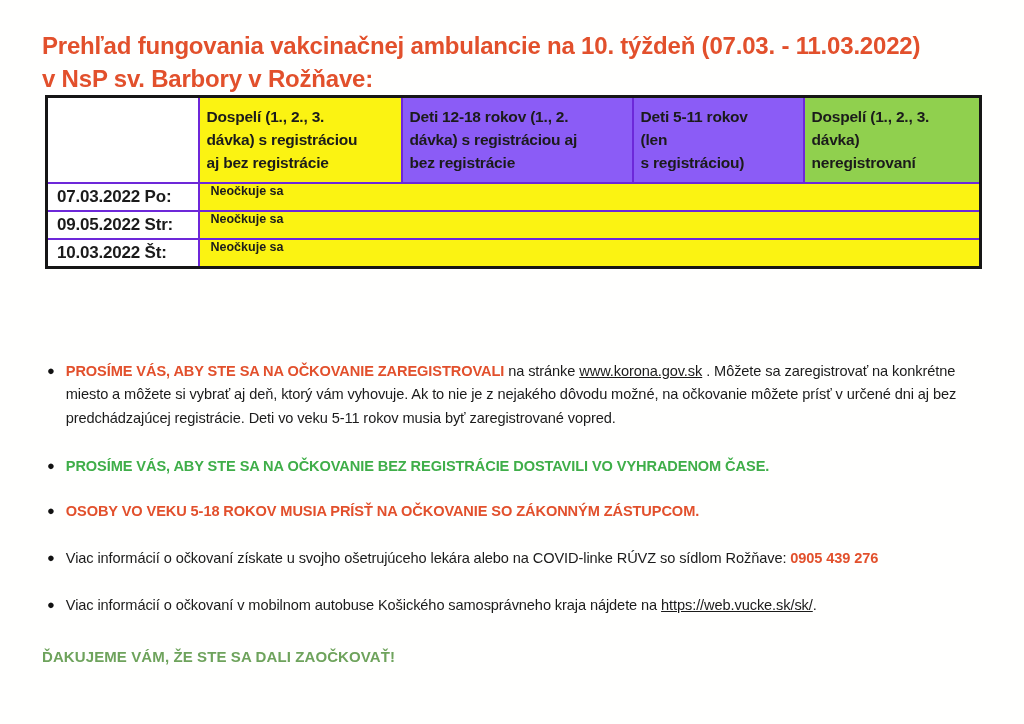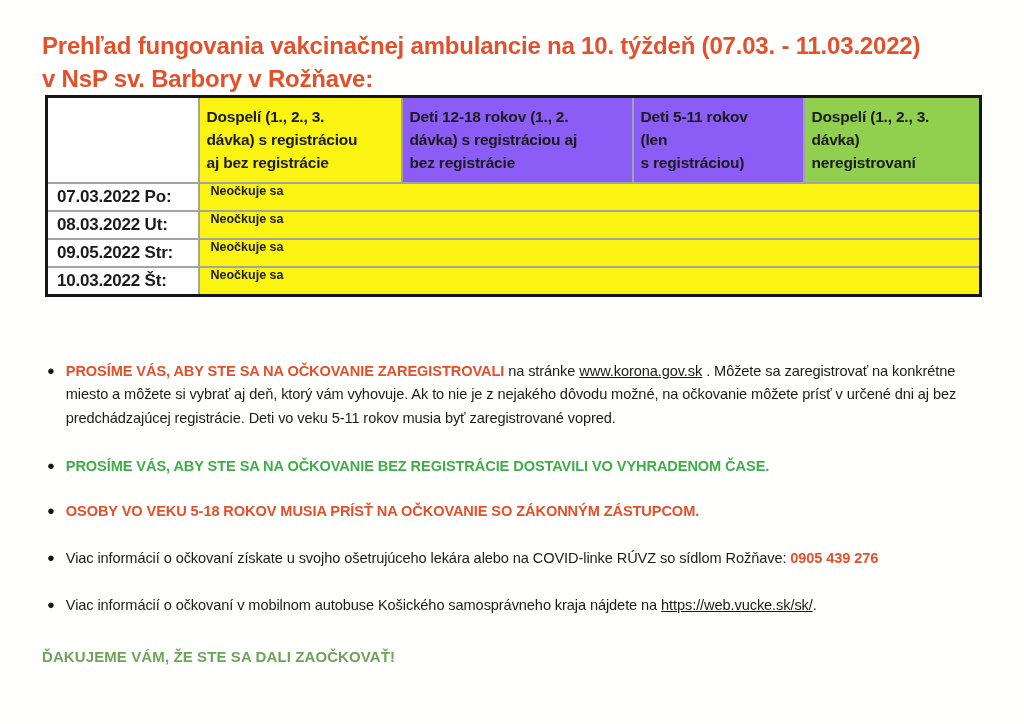--- a/index.html
+++ b/index.html
@@ -21,21 +21,21 @@
     color: #e2502c; white-space: pre-line; letter-spacing: -0.2px;
   }
 
   
   table.sched {
     position: absolute; left: 45px; top: 95px;
     border-collapse: collapse; table-layout: fixed;
     border: 3px solid #161616;
   }
   table.sched th, table.sched td {
-    border: 2px solid #a3a3a3;
+    border: 2px solid #6d28d9;
     overflow: hidden;
   }
   table.sched th {
     height: 86px; vertical-align: middle; text-align: left;
     padding: 2px 6px 2px 7px;
     font-size: 15.5px; font-weight: bold; line-height: 1.5;
     white-space: pre-line; letter-spacing: -0.2px;
   }
   td.date-cell {
     height: 20px; background: #ffffff;
@@ -102,24 +102,20 @@
 s registráciou)</th>
       <th class="bg-green">Dospelí  (1., 2., 3.
 dávka)
 neregistrovaní</th>
     </tr>
     <tr>
       <td class="date-cell">07.03.2022 Po:</td>
       <td class="noshot bg-yellow" colspan="4">Neočkuje sa</td>
     </tr>
     <tr>
-      <td class="date-cell">08.03.2022 Ut:</td>
-      <td class="noshot bg-yellow" colspan="4">Neočkuje sa</td>
-    </tr>
-    <tr>
       <td class="date-cell">09.05.2022 Str:</td>
       <td class="noshot bg-yellow" colspan="4">Neočkuje sa</td>
     </tr>
     <tr>
       <td class="date-cell">10.03.2022 Št:</td>
       <td class="noshot bg-yellow" colspan="4">Neočkuje sa</td>
     </tr>
   </tbody>
     </table>
 

